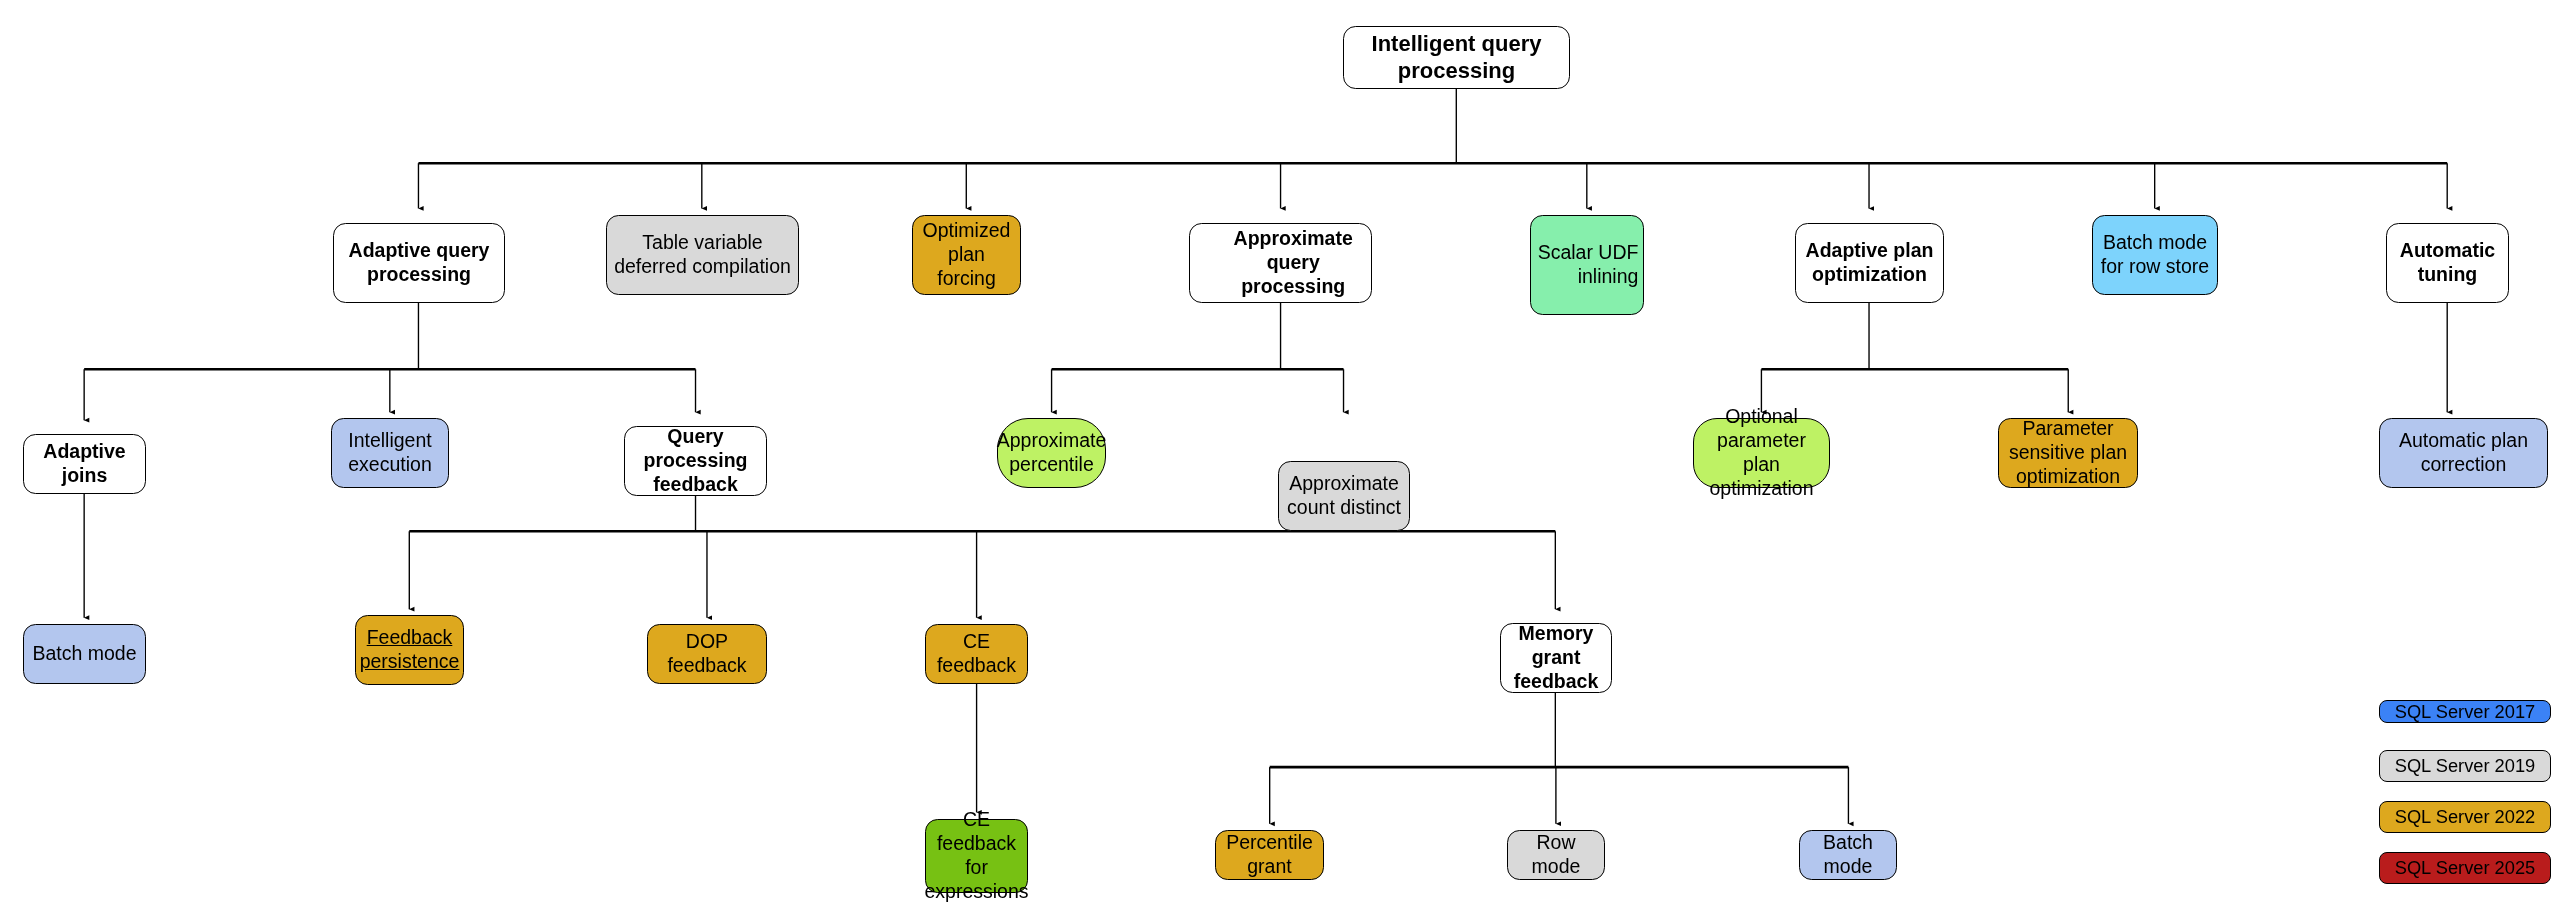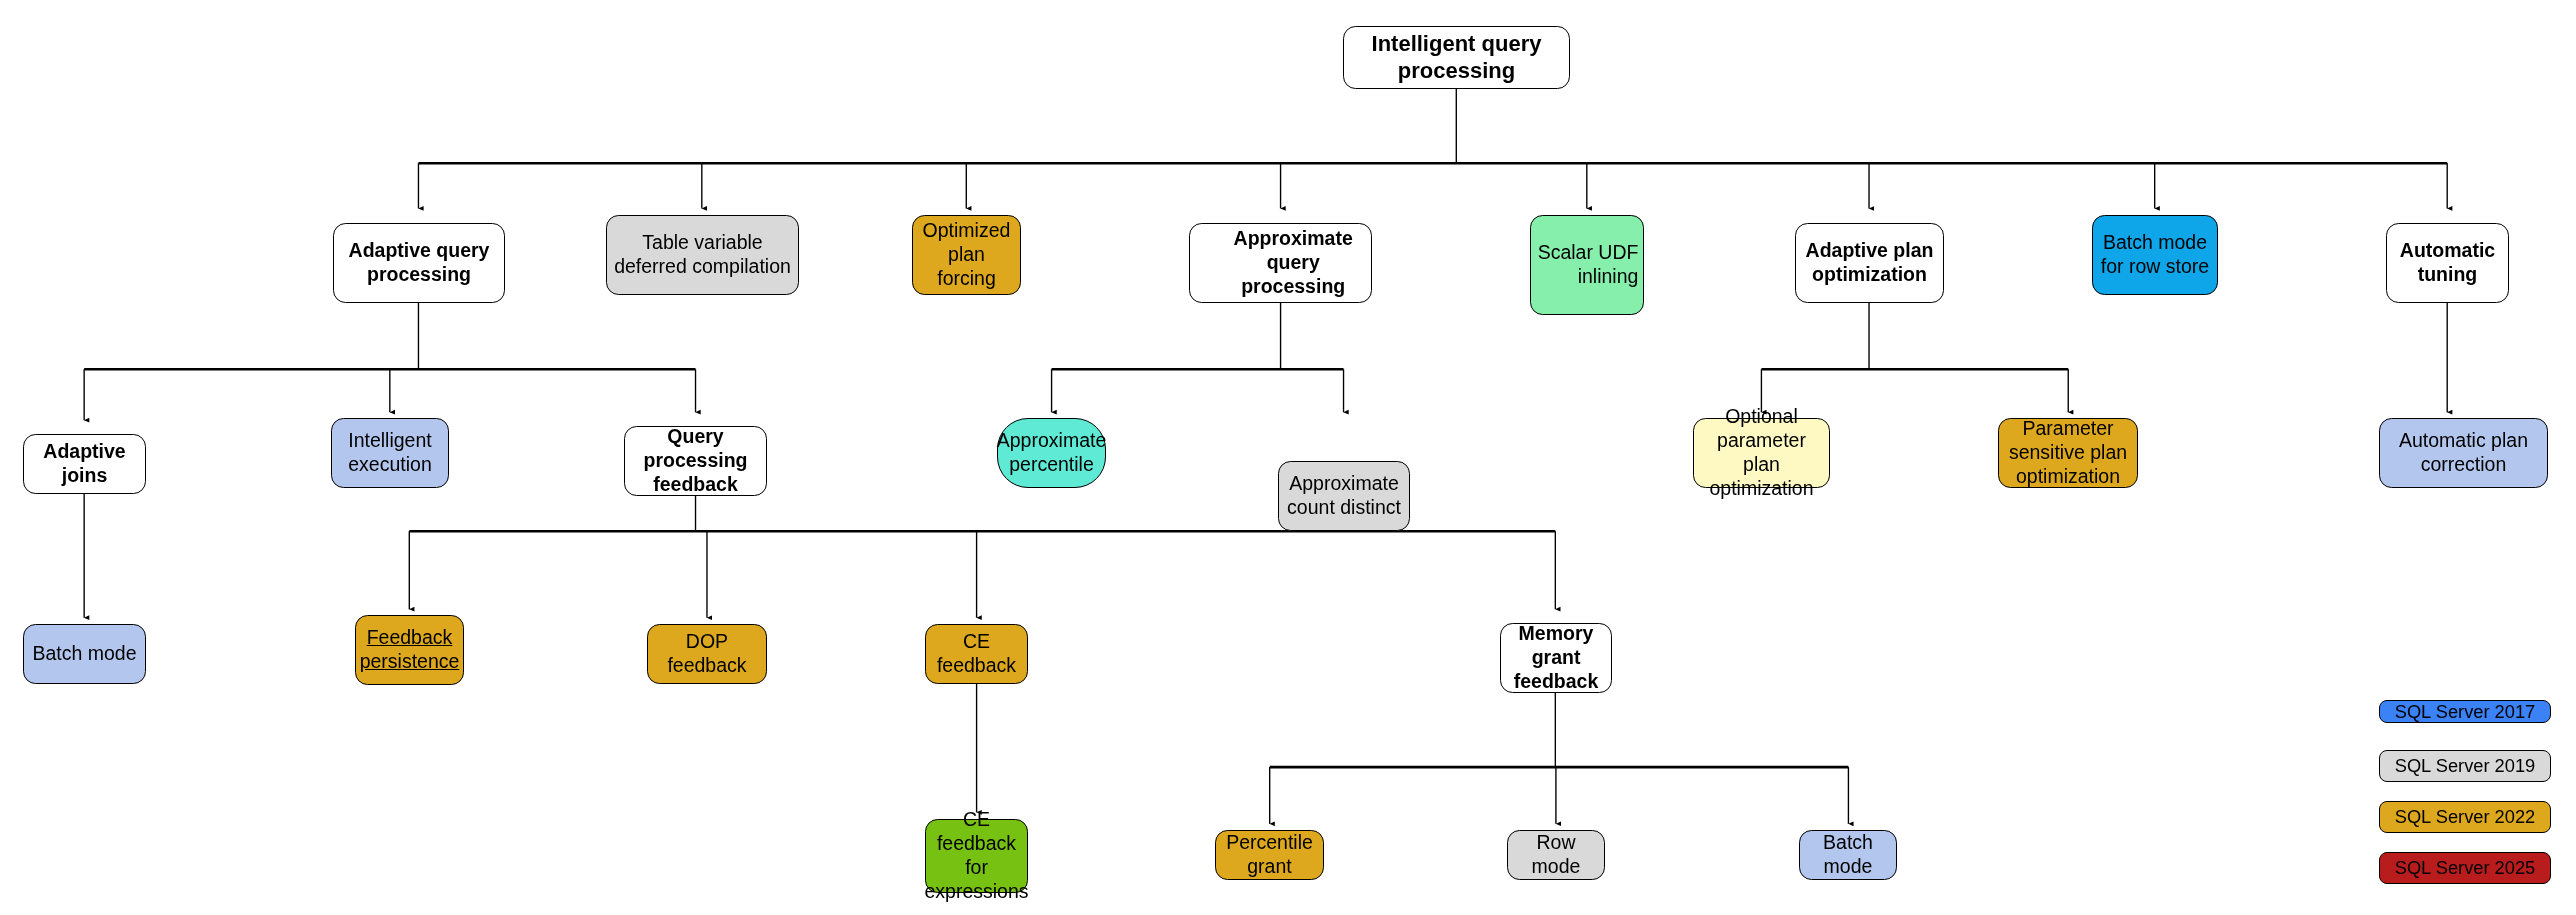--- a/index.html
+++ b/index.html
@@ -79,42 +79,42 @@
       </div>
       <div class="node bold" style="left: 1189px; top: 215px; width: 183px; height: 80px; font-size: 19.5px; background: rgb(255, 255, 255); padding-left: 30px;">
         <span>Approximate query processing</span>
       </div>
       <div class="node" style="left: 1530px; top: 215px; width: 114px; height: 100px; font-size: 19.5px; background: #86efac; text-align: right;">
         <span>Scalar UDF inlining</span>
       </div>
       <div class="node bold" style="left: 1795px; top: 215px; width: 149px; height: 80px; font-size: 19.5px; background: rgb(255, 255, 255);">
         <span>Adaptive plan optimization</span>
       </div>
-      <div class="node" style="left: 2092px; top: 215px; width: 126px; height: 80px; font-size: 19.5px; background: #0ea5e9;">
+      <div class="node" style="left: 2092px; top: 215px; width: 126px; height: 80px; font-size: 19.5px; background: #7dd3fc;">
         <span>Batch mode for row store</span>
       </div>
       <div class="node bold" style="left: 2386px; top: 215px; width: 123px; height: 80px; font-size: 19.5px; background: rgb(255, 255, 255);">
         <span>Automatic tuning</span>
       </div>
       <div class="node bold" style="left: 23px; top: 426px; width: 123px; height: 60px; font-size: 19.5px; background: rgb(255, 255, 255);">
         <span>Adaptive joins</span>
       </div>
       <div class="node" style="left: 331px; top: 418px; width: 118px; height: 70px; font-size: 19.5px; background: rgb(179, 198, 238);">
         <span>Intelligent execution</span>
       </div>
       <div class="node bold" style="left: 624px; top: 418px; width: 143px; height: 70px; font-size: 19.5px; background: rgb(255, 255, 255);">
         <span>Query processing feedback</span>
       </div>
-      <div class="node" style="left: 997px; top: 418px; width: 109px; height: 70px; font-size: 19.5px; background: #5eead4; border-radius: 31px;">
+      <div class="node" style="left: 997px; top: 418px; width: 109px; height: 70px; font-size: 19.5px; background: #bef264; border-radius: 31px;">
         <span>Approximate percentile</span>
       </div>
       <div class="node" style="left: 1278px; top: 418px; width: 132px; height: 70px; font-size: 19.5px; background: rgb(217, 217, 217); margin-top: 43px;">
         <span>Approximate count distinct</span>
       </div>
-      <div class="node" style="left: 1693px; top: 418px; width: 137px; height: 70px; font-size: 19.5px; background: #fef9c3;">
+      <div class="node" style="left: 1693px; top: 418px; width: 137px; height: 70px; font-size: 19.5px; background: #bef264; border-radius: 24px;">
         <span>Optional parameter plan optimization</span>
       </div>
       <div class="node" style="left: 1998px; top: 418px; width: 140px; height: 70px; font-size: 19.5px; background: rgb(221, 168, 30);">
         <span>Parameter sensitive plan optimization</span>
       </div>
       <div class="node" style="left: 2379px; top: 418px; width: 169px; height: 70px; font-size: 19.5px; background: rgb(179, 198, 238);">
         <span>Automatic plan correction</span>
       </div>
       <div class="node" style="left: 23px; top: 624px; width: 123px; height: 60px; font-size: 19.5px; background: rgb(179, 198, 238);">
         <span>Batch mode</span>

